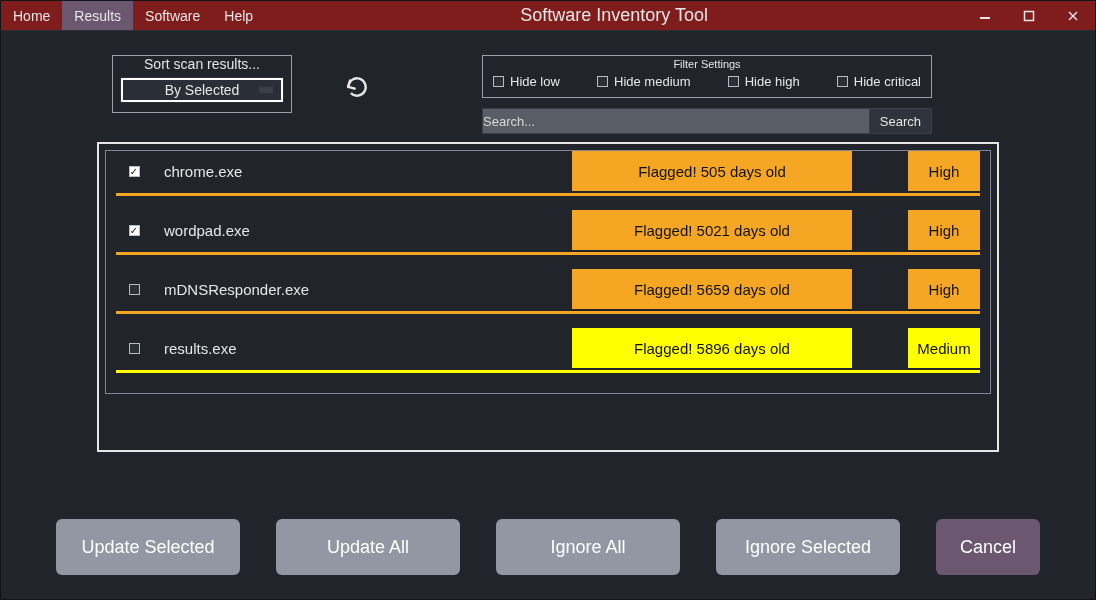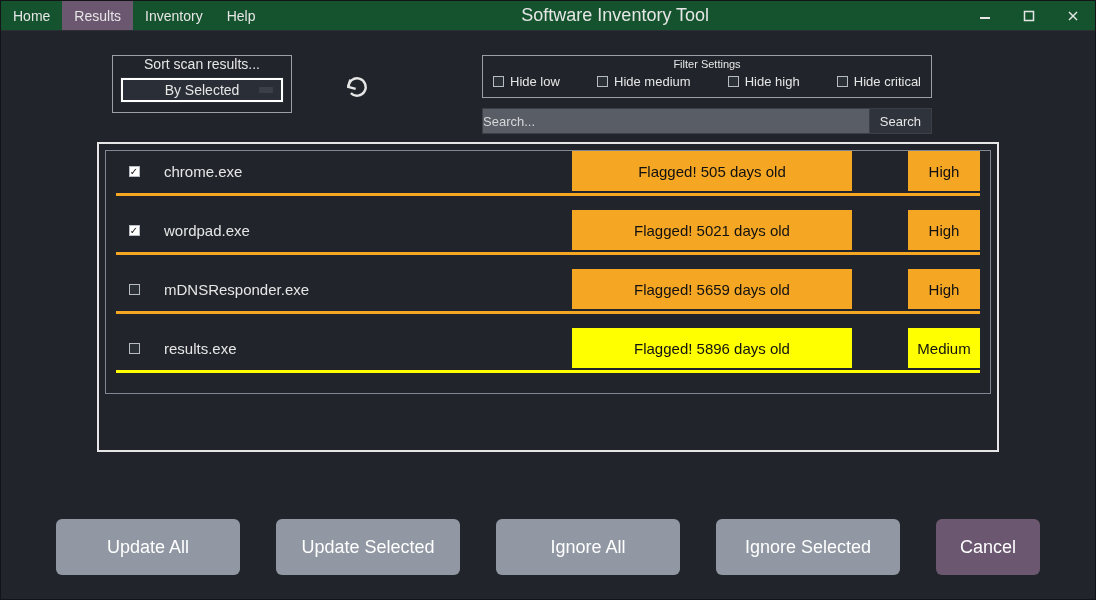--- a/index.html
+++ b/index.html
@@ -2,21 +2,21 @@
 <html><head>
 <meta charset="utf-8">
 <style>
   * { box-sizing: border-box; margin: 0; padding: 0; }
   html, body { width: 1096px; height: 600px; overflow: hidden; font-family: Arial, Helvetica, sans-serif; }
   body { background: #21252b; color: #e6e6e6; }
 
   
   .window-border { border: 1px solid #121417; width: 1096px; height: 600px; position: relative; }
   .titlebar {
-    height: 30px; display: flex; align-items: stretch; background: #14532d;
+    height: 30px; display: flex; align-items: stretch; background: #7f1d1d;
     border-bottom: 1px solid #2b2f36;
   }
   .menu { display: flex; }
   .menu-item {
     padding: 0 12px; display: flex; align-items: center; font-size: 14px;
     color: #e6e6e6; cursor: pointer; border-right: 0;
   }
   .menu-item.active {
     background: #6b5770; 
   }
@@ -136,21 +136,21 @@
 </style>
 </head>
 <body>
 
 <div class="window-border">
 
   <div class="titlebar">
     <div class="menu" id="menu-container">
         <div class="menu-item">Home</div>
         <div class="menu-item active">Results</div>
-        <div class="menu-item">Inventory</div>
+        <div class="menu-item">Software</div>
         <div class="menu-item">Help</div>
       </div>
     <div class="title">Software Inventory Tool</div>
     <div class="win-controls">
       <div class="win-btn">
         <svg width="12" height="12">
             <line x1="1" y1="8" x2="11" y2="8" stroke-width="2"></line>
           </svg>
       </div>
       <div class="win-btn">
@@ -261,20 +261,20 @@
           <div class="row-gap"></div>
           <div class="row-sev">Medium</div>
         </div>
         <div class="sev-medium">
           <div class="row-underline"></div>
         </div>
       </div>
   </div>
 
   <div class="bottom-bar">
+    <button class="big-btn">Update Selected</button>
     <button class="big-btn">Update All</button>
-    <button class="big-btn">Update Selected</button>
     <button class="big-btn">Ignore All</button>
     <button class="big-btn">Ignore Selected</button>
     <button class="big-btn cancel">Cancel</button>
   </div>
 
 </div>
 
 </body></html>

